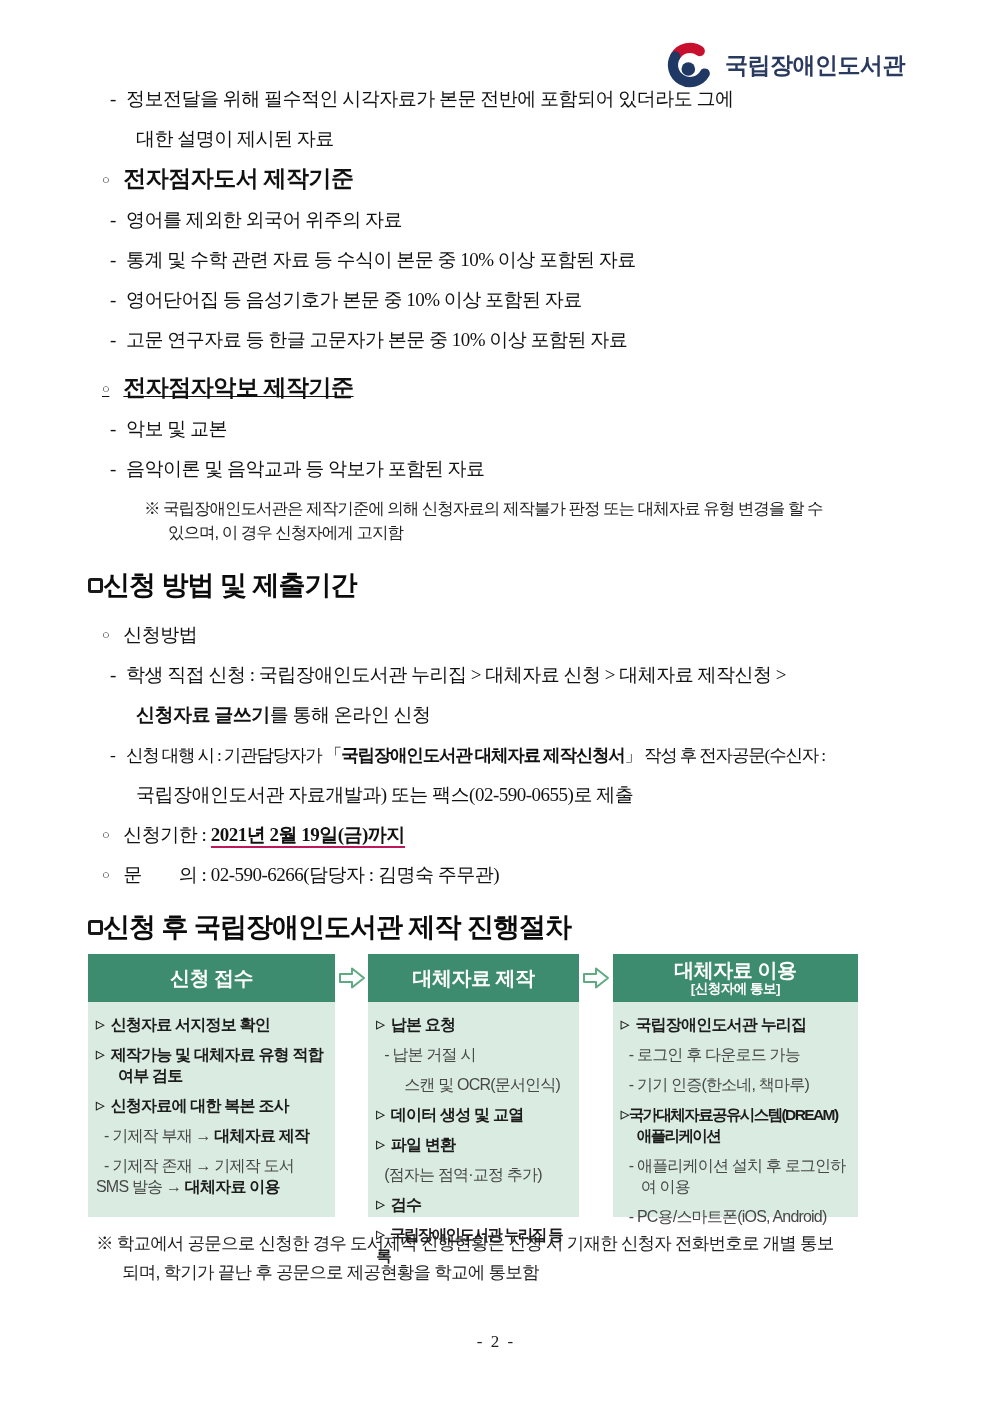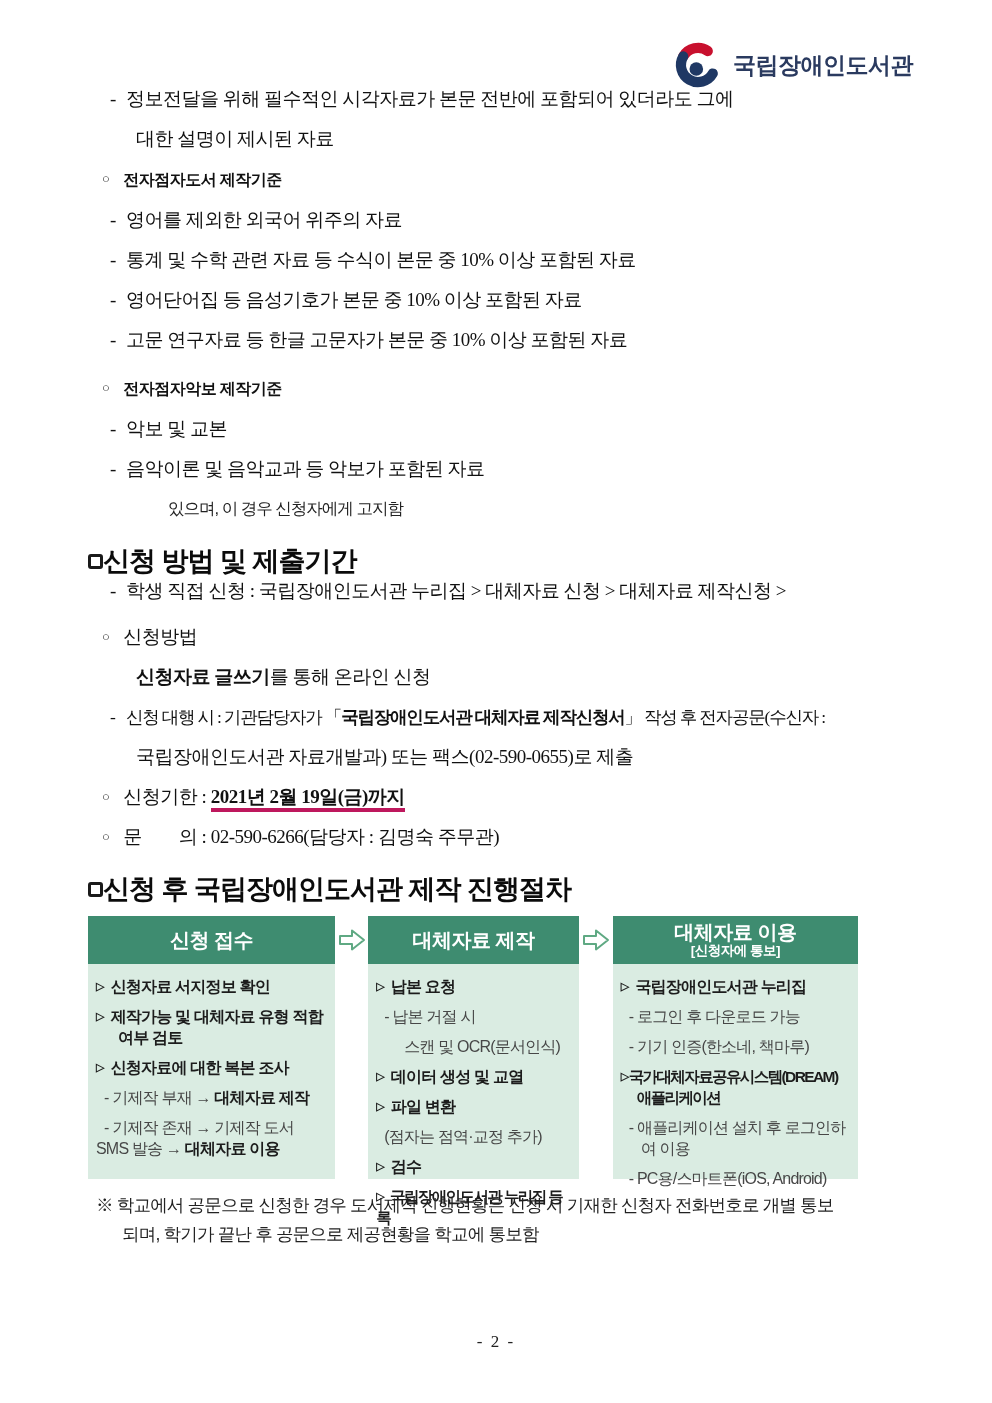--- a/index.html
+++ b/index.html
@@ -9,49 +9,49 @@
     --logo-navy:#1F3864;
     --logo-red:#C8102E;
     --text:#111111;
   }
   *{box-sizing:border-box;}
   html,body{margin:0;padding:0;background:#fff;}
   body{width:992px;height:1403px;font-family:"Liberation Serif",serif;color:var(--text);}
   .page{position:relative;width:992px;height:1403px;overflow:hidden;background:#fff;}
 
   
-  .logo{position:absolute;top:40px;right:79px;display:flex;align-items:center;gap:10px;}
+  .logo{position:absolute;top:40px;right:87px;display:flex;align-items:center;gap:10px;}
   .logo-text{font-family:"Liberation Sans",sans-serif;font-weight:bold;font-size:23px;color:#2A3A5F;letter-spacing:-0.5px;}
 
   
   .content{position:absolute;left:96px;top:86px;width:818px;}
 
   .l{font-size:19px;line-height:26px;margin:0 0 14px 0;letter-spacing:-0.5px;}
   .dash{padding-left:30px;text-indent:-16px;}
   .mk-dash{display:inline-block;width:16px;text-indent:0;}
   .cont{padding-left:40px;}
   .circ{padding-left:6px;}
   .mk-circ{font-size:13px;vertical-align:2px;margin-right:14px;}
-  .sec-title{font-weight:bold;font-size:16px;}
+  .sec-title{font-weight:bold;font-size:23px;}
   .note{font-family:"Liberation Sans",sans-serif;font-size:16.5px;line-height:24px;color:#222;
         letter-spacing:-1px;margin:0;}
   .note-ind{padding-left:48px;}
   .note-ind2{padding-left:72px;}
 
   .h1{font-family:"Liberation Sans",sans-serif;font-weight:bold;font-size:27px;line-height:34px;
       margin:24px 0 0 -8px;letter-spacing:-1px;color:#0b0b0b;display:flex;align-items:center;}
   .sqr{width:15px;height:15px;border:3px solid #1a1a1a;border-radius:3px;flex:none;}
 
   .m-top20{margin-top:20px;}
   .m-top8{margin-top:8px;}
   .m-top6{margin-top:6px;}
   .m-top22{margin-top:22px;text-align:right;}
   .condensed{font-size:17.5px;letter-spacing:-1.2px;}
   .b{font-weight:bold;}
-  .udl{font-weight:bold;border-bottom:4px solid #be185d;padding-bottom:1px;}
+  .udl{font-weight:bold;border-bottom:2px solid #be185d;padding-bottom:1px;}
   .note-deadline{padding-left:160px;margin-bottom:4px;}
 
   
   .flow{display:flex;margin:10px 0 0 -8px;width:770px;align-items:stretch;}
   .fc-col{display:flex;flex-direction:column;}
   .fc-col.c1{width:264px;}
   .fc-col.c2{width:225px;}
   .fc-col.c3{width:262px;}
   .fc-gap{width:33px;display:flex;justify-content:center;align-items:flex-start;padding-top:12px;flex:none;}
   .fc-head{background:var(--header-green);color:#fff;height:48px;display:flex;flex-direction:column;
@@ -98,34 +98,35 @@
 
     <p class="l dash"><span class="mk-dash">-</span><span>정보전달을 위해 필수적인 시각자료가 본문 전반에 포함되어 있더라도 그에</span></p>
     <p class="l cont" style="margin-top:8px;">대한 설명이 제시된 자료</p>
 
     <p class="l circ" style="margin-top:6px;"><span class="mk-circ">○</span><span class="sec-title">전자점자도서 제작기준</span></p>
     <p class="l dash"><span class="mk-dash">-</span><span>영어를 제외한 외국어 위주의 자료</span></p>
     <p class="l dash"><span class="mk-dash">-</span><span>통계 및 수학 관련 자료 등 수식이 본문 중 10% 이상 포함된 자료</span></p>
     <p class="l dash"><span class="mk-dash">-</span><span>영어단어집 등 음성기호가 본문 중 10% 이상 포함된 자료</span></p>
     <p class="l dash"><span class="mk-dash">-</span><span>고문 연구자료 등 한글 고문자가 본문 중 10% 이상 포함된 자료</span></p>
 
-    <p class="l circ" style="margin-top:22px;"><span class="mk-circ">○</span><span class="sec-title">전자점자악보 제작기준</span></p>
+    <p class="l circ" style="margin-top:22px;text-decoration:underline;"><span class="mk-circ">○</span><span class="sec-title">전자점자악보 제작기준</span></p>
     <p class="l dash"><span class="mk-dash">-</span><span>악보 및 교본</span></p>
     <p class="l dash"><span class="mk-dash">-</span><span>음악이론 및 음악교과 등 악보가 포함된 자료</span></p>
 
+    <p class="note note-ind" style="margin-top:6px;">※  국립장애인도서관은 제작기준에 의해 신청자료의 제작불가 판정 또는 대체자료 유형 변경을 할 수</p>
     <p class="note note-ind2">있으며, 이 경우 신청자에게 고지함</p>
 
     <h2 class="h1">
         <span class="sqr"></span>
         <span>신청 방법 및 제출기간</span>
       </h2>
 
+    <p class="l circ m-top20"><span class="mk-circ">○</span><span>신청방법</span></p>
+
     <p class="l dash"><span class="mk-dash">-</span><span>학생 직접 신청 :  국립장애인도서관 누리집 &gt; 대체자료 신청 &gt; 대체자료 제작신청 &gt;</span></p>
-
-    <p class="l circ m-top20"><span class="mk-circ">○</span><span>신청방법</span></p>
     <p class="l cont"><span class="b">신청자료 글쓰기</span><span>를 통해 온라인 신청</span></p>
 
     <p class="l dash condensed"><span class="mk-dash">-</span><span>신청 대행 시 : 기관담당자가 「</span><span class="b">국립장애인도서관 대체자료 제작신청서</span><span>」 작성 후 전자공문(수신자 :</span></p>
     <p class="l cont">국립장애인도서관 자료개발과)  또는  팩스(02-590-0655)로 제출</p>
 
     <p class="l circ m-top8"><span class="mk-circ">○</span><span>신청기한 :</span> <span class="udl">2021년 2월 19일(금)까지</span></p>
 
     <p class="l circ m-top6"><span class="mk-circ">○</span><span>문　　의 :</span> <span>02-590-6266(담당자 : 김명숙 주무관)</span></p>
 
     <h2 class="h1 m-top22" style="margin-top:22px;">

